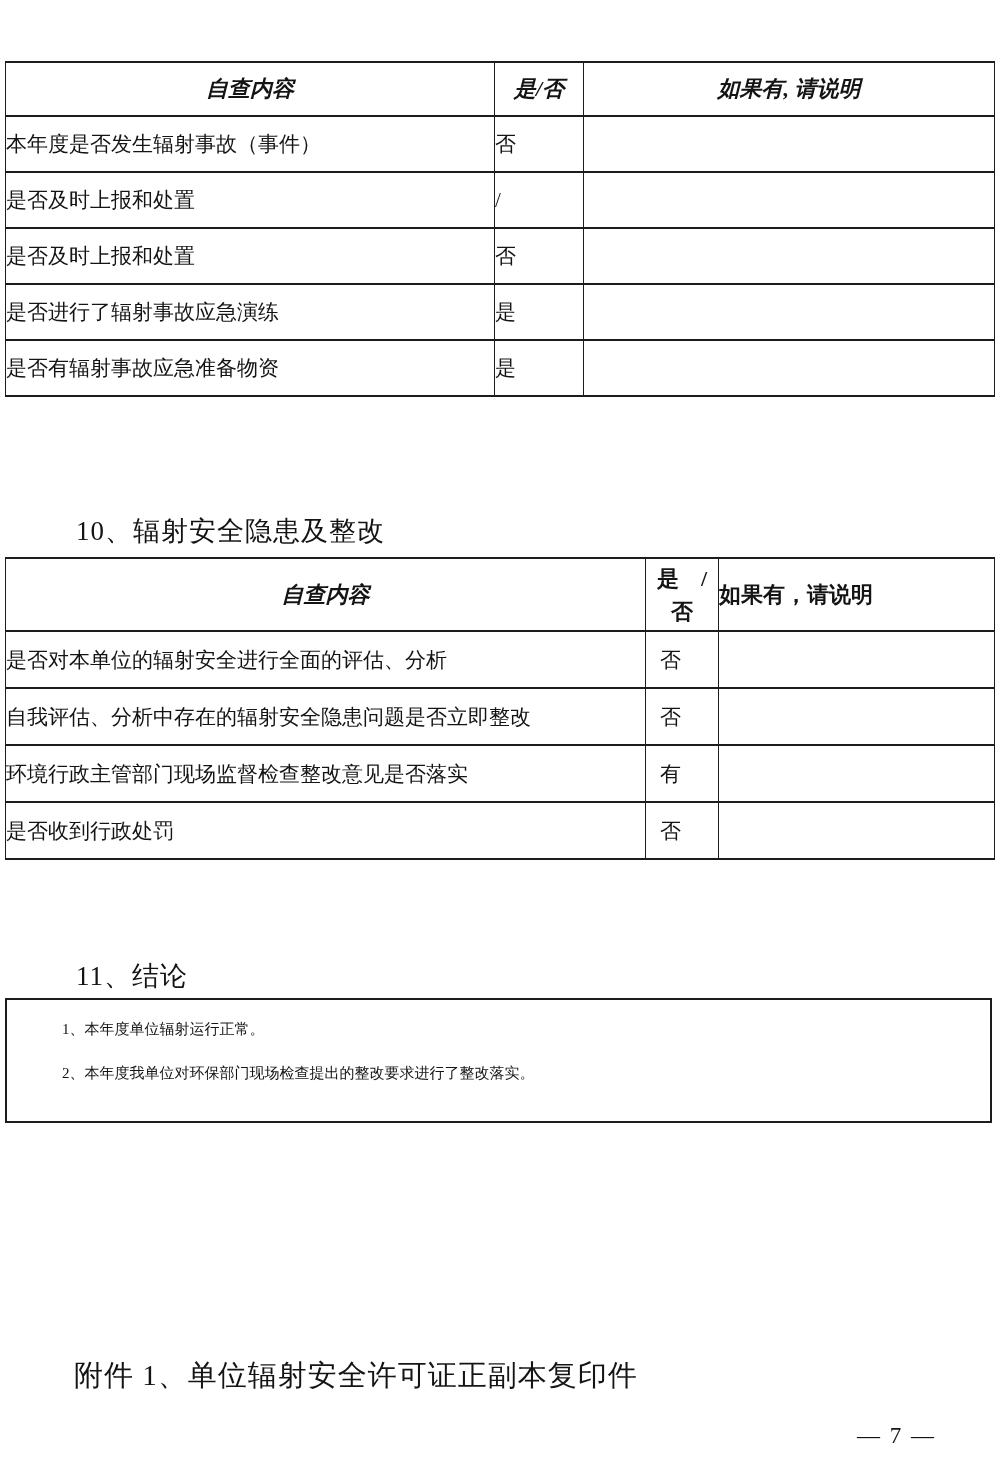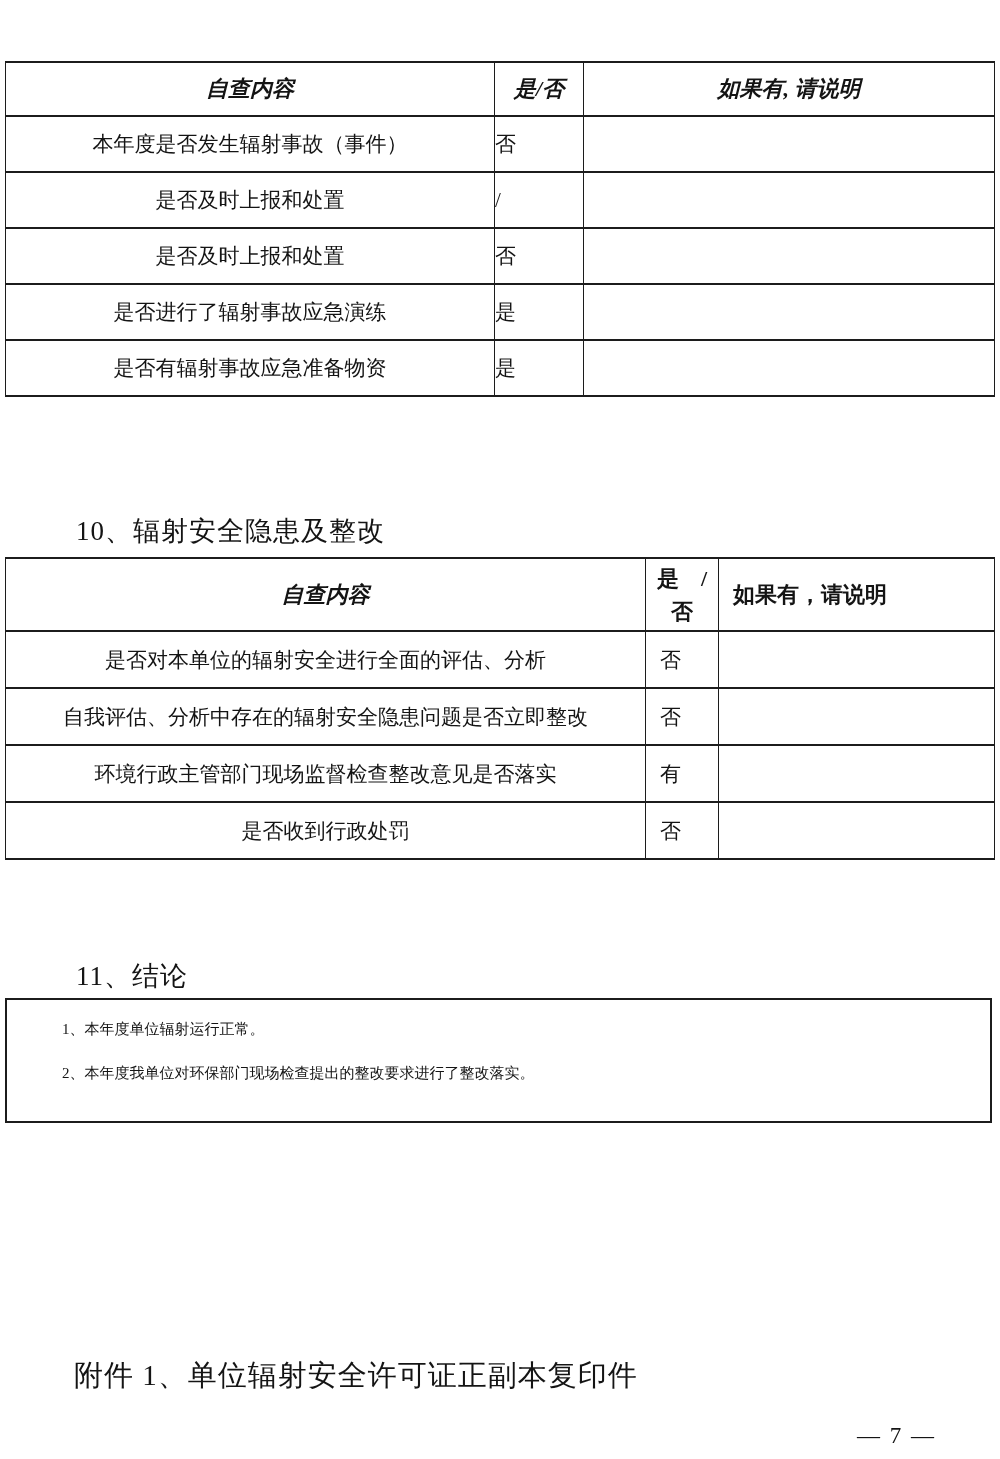--- a/index.html
+++ b/index.html
@@ -34,25 +34,25 @@
   }
   table.doc-table th { font-weight: bold; font-size: 22px; }
   .t1 { top: 61px; }
   .t1 thead tr { height: 54px; }
   .t1 tbody tr { height: 56px; }
   .t2 { top: 557px; }
   .t2 thead tr { height: 73px; }
   .t2 tbody tr { height: 57px; }
 
   .cell-center { text-align: center; font-style: italic; }
-  .cell-item { text-align: center; padding-left: 9px; }
+  .cell-item { text-align: left; padding-left: 9px; }
   .cell-ans  { text-align: left; padding-left: 12px; }
   .t2 .cell-ans { padding-left: 14px; }
   .yn-two-line { padding-left: 11px; line-height: 33px; white-space: pre; }
-  .t2 .cell-note-head { text-align: left; padding-left: 14px; }
+  .t2 .cell-note-head { text-align: left; padding-left: 0; }
 
   .sec-title {
     position: absolute;
     left: 76px;
     font-size: 27px;
     letter-spacing: 1px;
     white-space: nowrap;
   }
   .sec-title.s10 { top: 513px; }
   .sec-title.s11 { top: 958px; }

